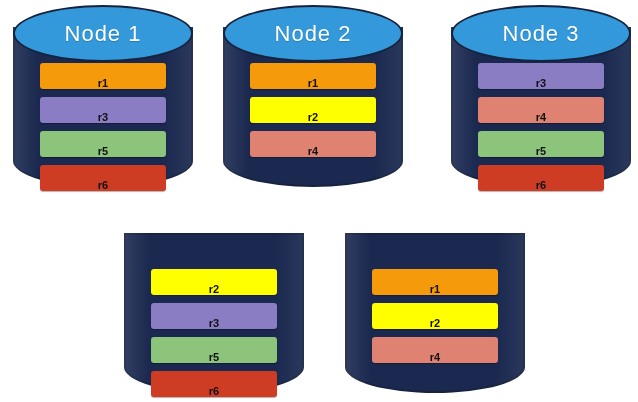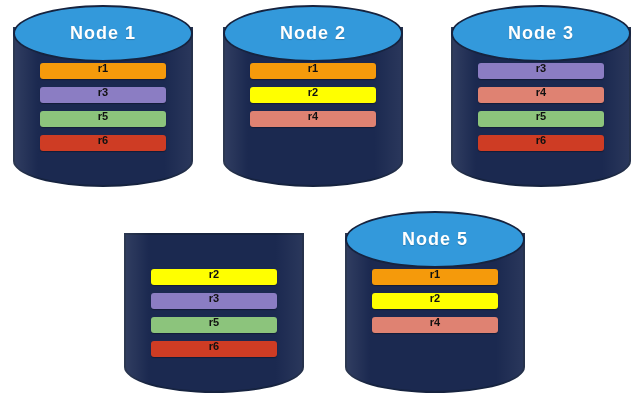--- a/index.html
+++ b/index.html
@@ -66,41 +66,41 @@
     border-radius: 50% / 50%;
     background: #3399db;
     border: 2px solid #16233f;
     display: flex;
     align-items: center;
     justify-content: center;
   }
 
   .node-label {
     color: #ffffff;
-    font-size: 18px;
-    font-weight: bold;
+    font-size: 22px;
+    font-weight: normal;
     letter-spacing: 1px;
     text-shadow: 0 1px 1px rgba(0,0,0,0.20);
     white-space: nowrap;
   }
 
   
   .replicas {
     position: absolute;
     left: 27px;
     top: 58px;
     width: 126px;
   }
 
   .replica {
-    height: 16px;
+    height: 26px;
     border-radius: 3px;
     margin-bottom: 8px;
     display: flex;
-    align-items: flex-start;
+    align-items: flex-end;
     justify-content: center;
     box-shadow: 0 1px 1px rgba(0,0,0,0.30);
   }
 
   .replica-label {
     font-size: 11px;
     font-weight: bold;
     color: #111111;
     line-height: 1;
   }
@@ -183,23 +183,20 @@
           <span class="replica-label">r5</span>
         </div>
         <div class="replica" style="background: rgb(206, 60, 36);">
           <span class="replica-label">r6</span>
         </div>
       </div>
     </div>
     <div class="node" style="left: 345px; top: 211px;">
       <div class="cyl-body"></div>
       <div class="cyl-shade"></div>
-      <div class="cyl-top">
-        <span class="node-label">Node 5</span>
-      </div>
       <div class="replicas">
         <div class="replica" style="background: rgb(245, 154, 11);">
           <span class="replica-label">r1</span>
         </div>
         <div class="replica" style="background: rgb(255, 255, 0);">
           <span class="replica-label">r2</span>
         </div>
         <div class="replica" style="background: rgb(223, 130, 114);">
           <span class="replica-label">r4</span>
         </div>

